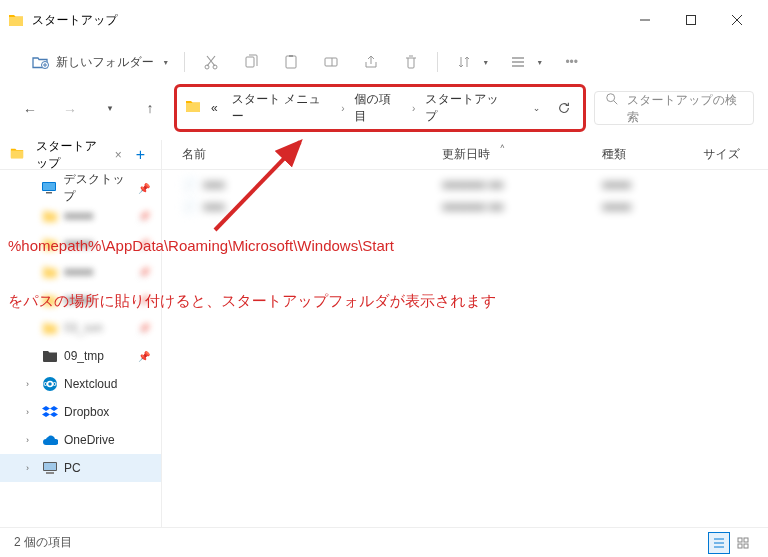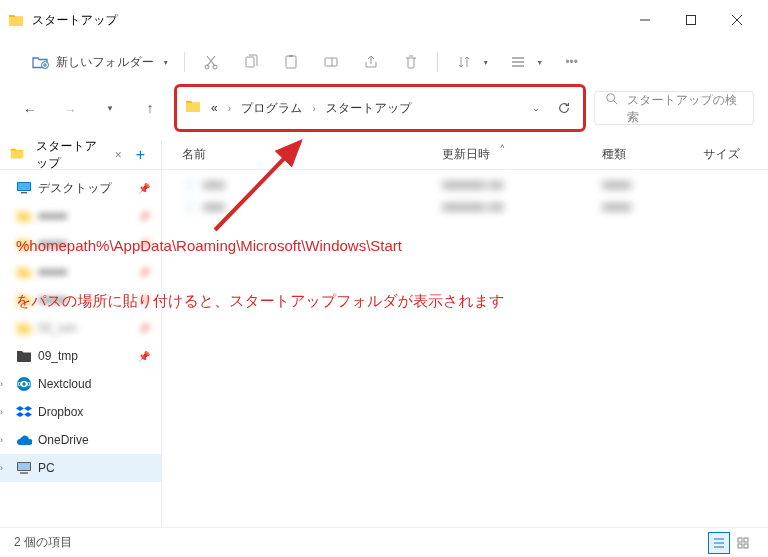--- a/index.html
+++ b/index.html
@@ -29,41 +29,41 @@
 .addr-btn { width: 22px; height: 22px; display: flex; align-items: center; justify-content: center; color: #555; cursor: pointer; }
 .searchbox { flex: 1; height: 34px; border: 1px solid #e5e5e5; border-radius: 4px; display: flex; align-items: flex-start; padding: 0 10px; gap: 8px; color: #888; font-size: 12px; }
 
 .main { display: flex; height: calc(100% - 40px - 44px - 56px - 30px); }
 .sidebar { width: 162px; border-right: 1px solid #eee; overflow: hidden; position: relative; }
 .tab-strip { height: 30px; display: flex; align-items: center; padding: 0 10px; gap: 8px; border-bottom: 1px solid #eee; }
 .tab { display: flex; align-items: center; gap: 6px; font-size: 12px; padding: 2px 4px; }
 .tab-close { color: #888; cursor: pointer; font-size: 12px; }
 .tab-add { color: #0078d4; font-size: 16px; cursor: pointer; padding: 0 6px; }
 .side-tree { padding: 4px 0; }
-.tree-item { display: flex; align-items: center; gap: 6px; padding: 3px 10px 3px 0; font-size: 12px; color: #333; cursor: pointer; height: 28px; }
+.tree-item { display: flex; align-items: center; gap: 6px; padding: 3px 10px 3px 26px; font-size: 12px; color: #333; cursor: pointer; height: 28px; }
 .tree-item.active { background: #e5f1fb; }
 .tree-item .pin { margin-left: auto; color: #888; font-size: 10px; }
 .tree-icon { width: 16px; height: 16px; display: flex; align-items: center; justify-content: center; font-size: 12px; }
 .tree-exp { width: 10px; font-size: 9px; color: #666; }
 .blur-item { filter: blur(3px); opacity: 0.6; }
 
 .content { flex: 1; display: flex; flex-direction: column; position: relative; }
 .col-headers { height: 30px; display: flex; align-items: center; border-bottom: 1px solid #eee; font-size: 12px; color: #444; padding-left: 20px; }
 .col-name { flex: 0 0 260px; font-family: Liberation Serif, serif; }
 .col-date { flex: 0 0 160px; }
 .col-type { flex: 0 0 100px; }
 .col-size { flex: 1; text-align: right; padding-right: 28px; }
 .sort-ind { position: absolute; left: 338px; top: 2px; font-size: 8px; color: #666; }
 .filelist { flex: 1; padding: 4px 0; }
 .file-row { display: flex; align-items: center; padding: 4px 20px; font-size: 12px; filter: blur(4px); opacity: 0.5; }
 .file-row .fn { flex: 0 0 260px; display: flex; align-items: center; gap: 6px; }
 .file-row .fd { flex: 0 0 160px; }
 .file-row .ft { flex: 0 0 100px; }
 
-.annotation { position: absolute; left: 16px; top: 235px; font-family: "Consolas", monospace; font-size: 15px; color: #d62828; line-height: 1.5; z-index: 10; font-weight: 500; }
+.annotation { position: absolute; left: 8px; top: 235px; font-family: "Consolas", monospace; font-size: 15px; color: #d62828; line-height: 1.5; z-index: 10; font-weight: 500; }
 .annotation .jp { font-family: "Yu Gothic UI", sans-serif; margin-top: 32px; font-size: 15px; }
 .arrow-svg { position: absolute; left: 200px; top: 130px; z-index: 9; pointer-events: none; }
 
 .statusbar { position: absolute; bottom: 0; left: 0; right: 0; height: 30px; border-top: 1px solid #eee; display: flex; align-items: center; padding: 0 14px; font-size: 12px; color: #555; }
 .view-btns { margin-left: auto; display: flex; gap: 2px; }
 .view-btn { width: 22px; height: 22px; border: 1px solid transparent; display: flex; align-items: center; justify-content: center; cursor: pointer; }
 .view-btn.active { border-color: #0078d4; background: #e5f1fb; }
 </style>
 </head>
 <body>
@@ -181,22 +181,23 @@
   <div class="nav-arrow">←</div>
   <div class="nav-arrow disabled">→</div>
   <div class="nav-arrow" style="font-size:9px">▾</div>
   <div class="nav-arrow">↑</div>
   <div class="addressbox">
     <span><svg width="16" height="16" viewBox="0 0 16 16">
           <path fill="#ffb900" d="M1 3h5l1.5 1.5H15v8.5a1 1 0 0 1-1 1H2a1 1 0 0 1-1-1z"></path>
           <path fill="#ffd75e" d="M1 5h14v8a1 1 0 0 1-1 1H2a1 1 0 0 1-1-1z"></path>
         </svg></span>
     <span class="crumb">«</span>
+    <span class="crumb">スタート メニュー</span>
     <span class="crumb-sep">›</span>
-    <span class="crumb">プログラム</span>
+    <span class="crumb">個の項目</span>
     <span class="crumb-sep">›</span>
     <span class="crumb">スタートアップ</span>
     <div class="addr-spacer"></div>
     <div class="addr-btn" style="font-size:9px">⌄</div>
     <div class="addr-btn">
         <svg width="14" height="14" viewBox="0 0 16 16">
           <path fill="none" stroke="#555" stroke-width="1.3" d="M13 8a5 5 0 1 1-1.5-3.5M13 2v3h-3"></path>
         </svg>
       </div>
   </div>

